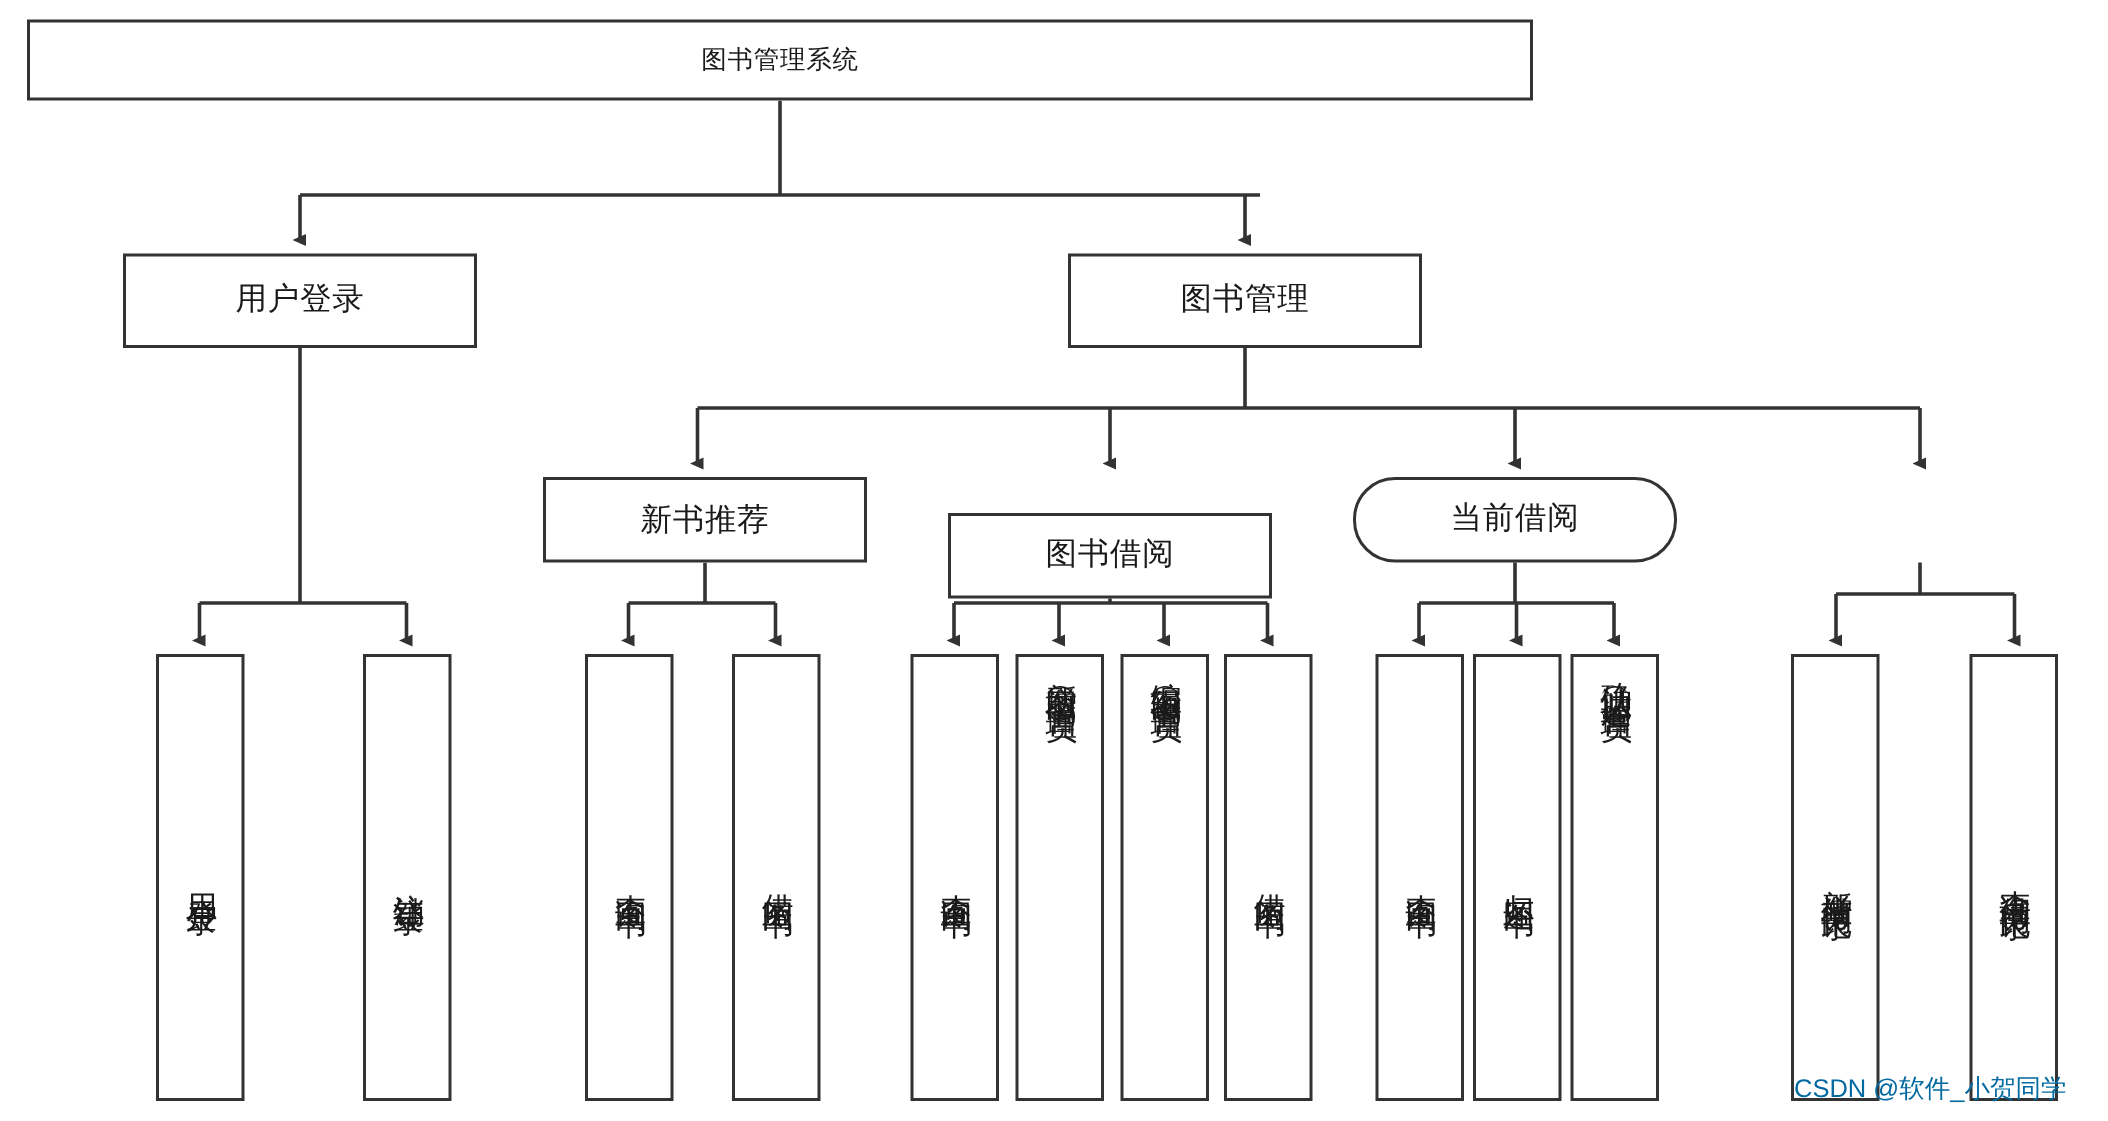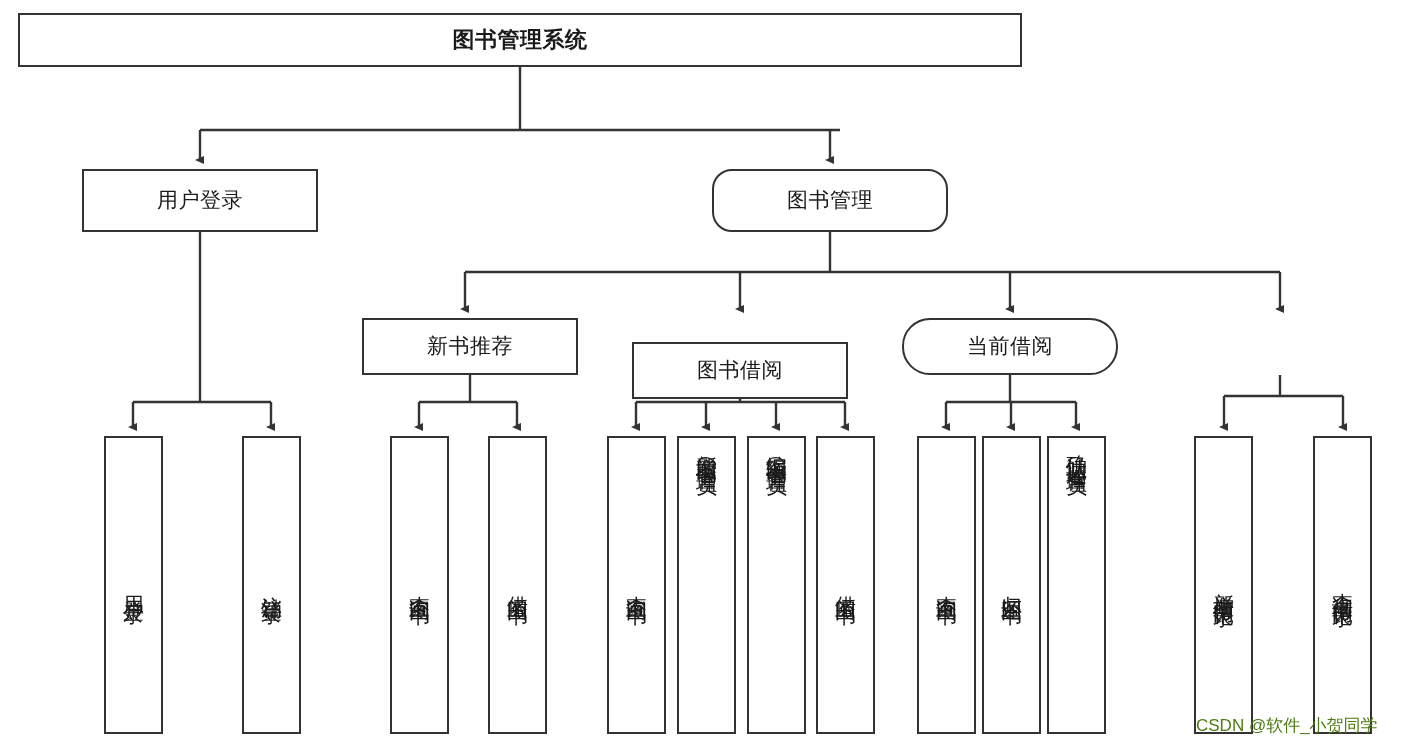--- a/index.html
+++ b/index.html
@@ -41,22 +41,21 @@
     line-height: 1.28;
     letter-spacing: 0.5px;
     white-space: nowrap;
   }
   
   .node.horiz .node-label {
     font-size: 21px;
     text-align: center;
   }
   .node.root .node-label {
-    font-size: 22px;
-    font-weight: bold;
+    font-size: 17px;
   }
   
   .node.vert {
     align-items: flex-start;
     justify-content: center;
     padding-top: 0;
   }
   .node.vert .node-label {
     writing-mode: vertical-rl;
     text-orientation: upright;
@@ -67,21 +66,21 @@
   }
   .node.vert.mid .node-label {
     margin-top: auto;
     margin-bottom: auto;
   }
   .watermark {
     position: absolute;
     left: 1196px;
     top: 714px;
     font-size: 17px;
-    color: #4d7c0f;
+    color: #0369a1;
     white-space: nowrap;
     z-index: 5;
   }
 </style>
 </head>
 <body>
 
 <div id="canvas">
 
   <svg id="connectors" viewBox="0 0 1405 747" xmlns="http://www.w3.org/2000/svg">
@@ -135,21 +134,21 @@
     </g>
   </svg>
 
   <div class="node horiz root" style="left:18px; top:13px; width:1004px; height:54px;">
     <span class="node-label">图书管理系统</span>
   </div>
 
   <div class="node horiz" style="left:82px; top:169px; width:236px; height:63px;">
     <span class="node-label">用户登录</span>
   </div>
-  <div class="node horiz" style="left:712px; top:169px; width:236px; height:63px;border-radius:20px;">
+  <div class="node horiz" style="left:712px; top:169px; width:236px; height:63px;">
     <span class="node-label">图书管理</span>
   </div>
 
   <div class="node horiz" style="left:362px; top:318px; width:216px; height:57px;font-family:Liberation Serif, serif;">
     <span class="node-label">新书推荐</span>
   </div>
   <div class="node horiz" style="left:632px; top:318px; width:216px; height:57px;margin-top:24px;">
     <span class="node-label">图书借阅</span>
   </div>
   <div class="node horiz" style="left:902px; top:318px; width:216px; height:57px;border-radius:28px;">

